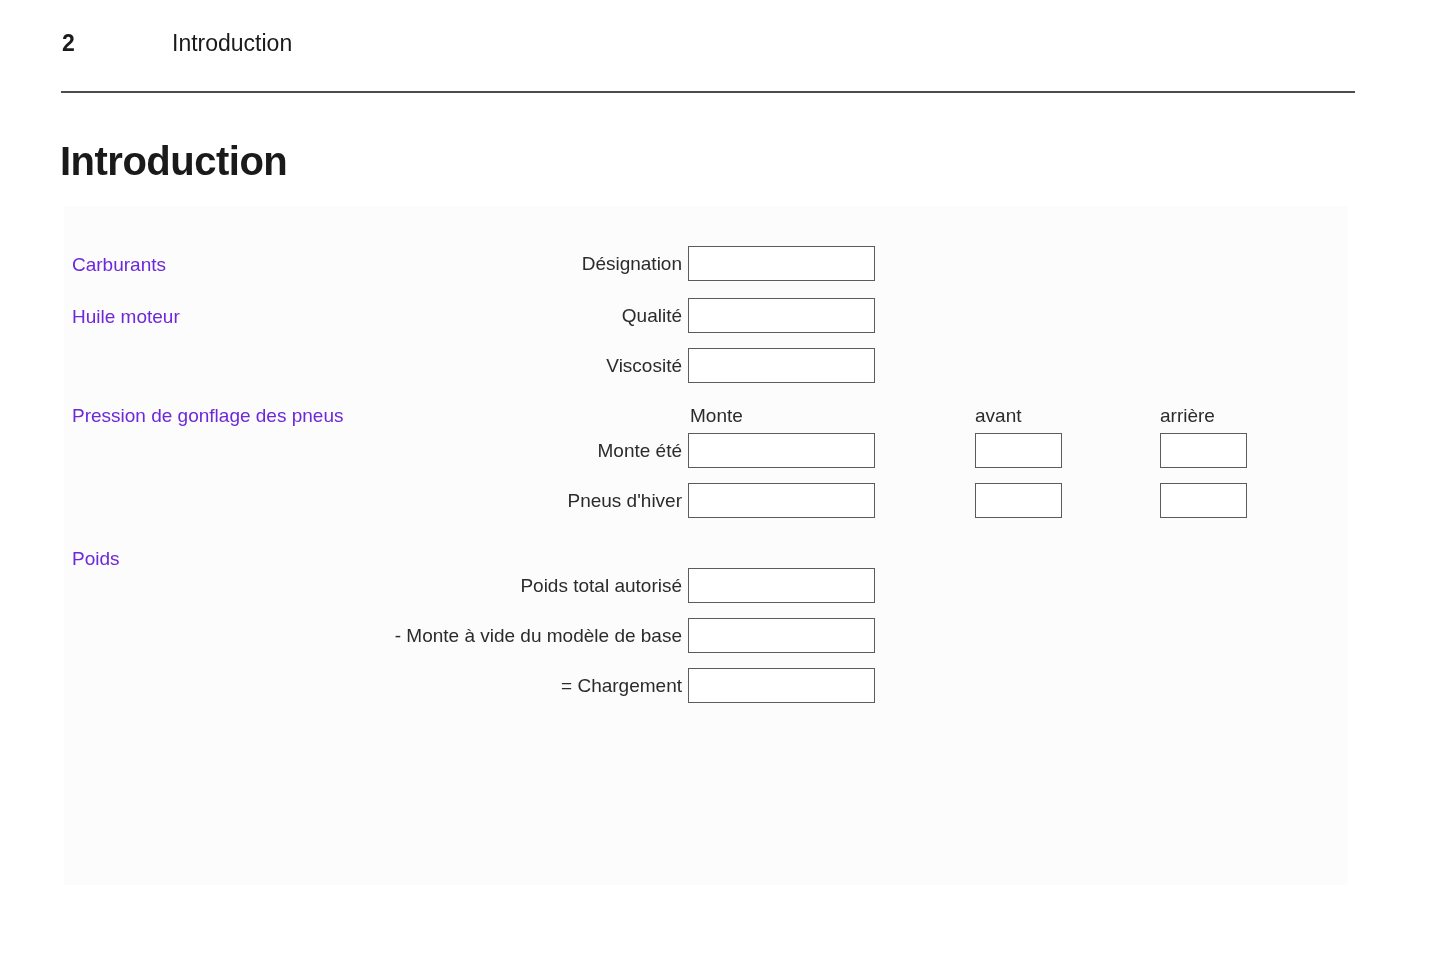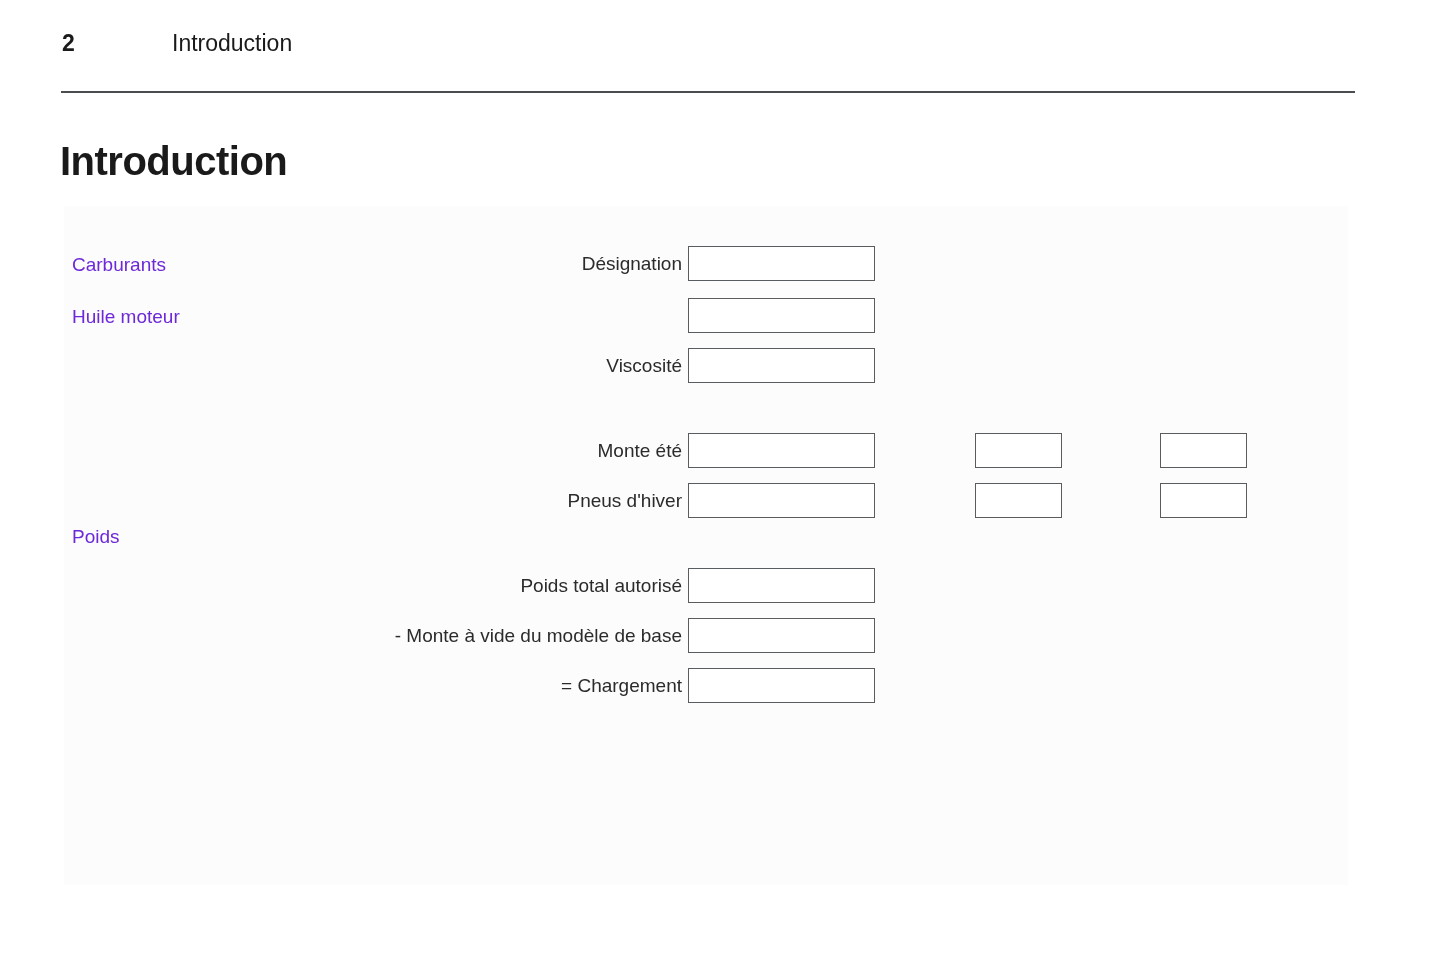--- a/index.html
+++ b/index.html
@@ -156,50 +156,59 @@
   <div class="row" style="top:40px;">
     <span class="section-label" style="top:8px;">Carburants</span>
     <div class="label-col">
       <span class="field-label">Désignation</span>
     </div>
     <input class="box wide" type="text" value="" style="">
   </div>
 
   <div class="row" style="top:92px;">
     <span class="section-label" style="top:8px;">Huile moteur</span>
+    <div class="label-col">
+      <span class="field-label">Qualité</span>
+    </div>
     <input class="box wide" type="text" value="" style="">
   </div>
 
   <div class="row" style="top:142px;">
     <div class="label-col">
       <span class="field-label">Viscosité</span>
     </div>
     <input class="box wide" type="text" value="" style="">
   </div>
 
+  <div class="row" style="top:193px;">
+    <span class="section-label" style="top:6px;">Pression de gonflage des pneus</span>
+    <span class="col-header" style="left:626px; top:6px;">Monte</span>
+    <span class="col-header" style="left:911px; top:6px;">avant</span>
+    <span class="col-header" style="left:1096px; top:6px;">arrière</span>
+  </div>
 
   <div class="row" style="top:227px;">
     <div class="label-col">
       <span class="field-label">Monte été</span>
     </div>
     <input class="box wide" type="text" value="" style="">
     <input class="box small-front" type="text" value="" style="">
     <input class="box small-rear" type="text" value="" style="">
   </div>
 
   <div class="row" style="top:277px;">
     <div class="label-col">
       <span class="field-label">Pneus d'hiver</span>
     </div>
     <input class="box wide" type="text" value="" style="">
     <input class="box small-front" type="text" value="" style="">
     <input class="box small-rear" type="text" value="" style="">
   </div>
 
-  <div class="row" style="top:314px;">
+  <div class="row" style="top:336px;">
     <span class="section-label" style="top:6px;">Poids</span>
   </div>
 
   <div class="row" style="top:362px;">
     <div class="label-col">
       <span class="field-label">Poids total autorisé</span>
     </div>
     <input class="box wide" type="text" value="" style="">
   </div>
 

